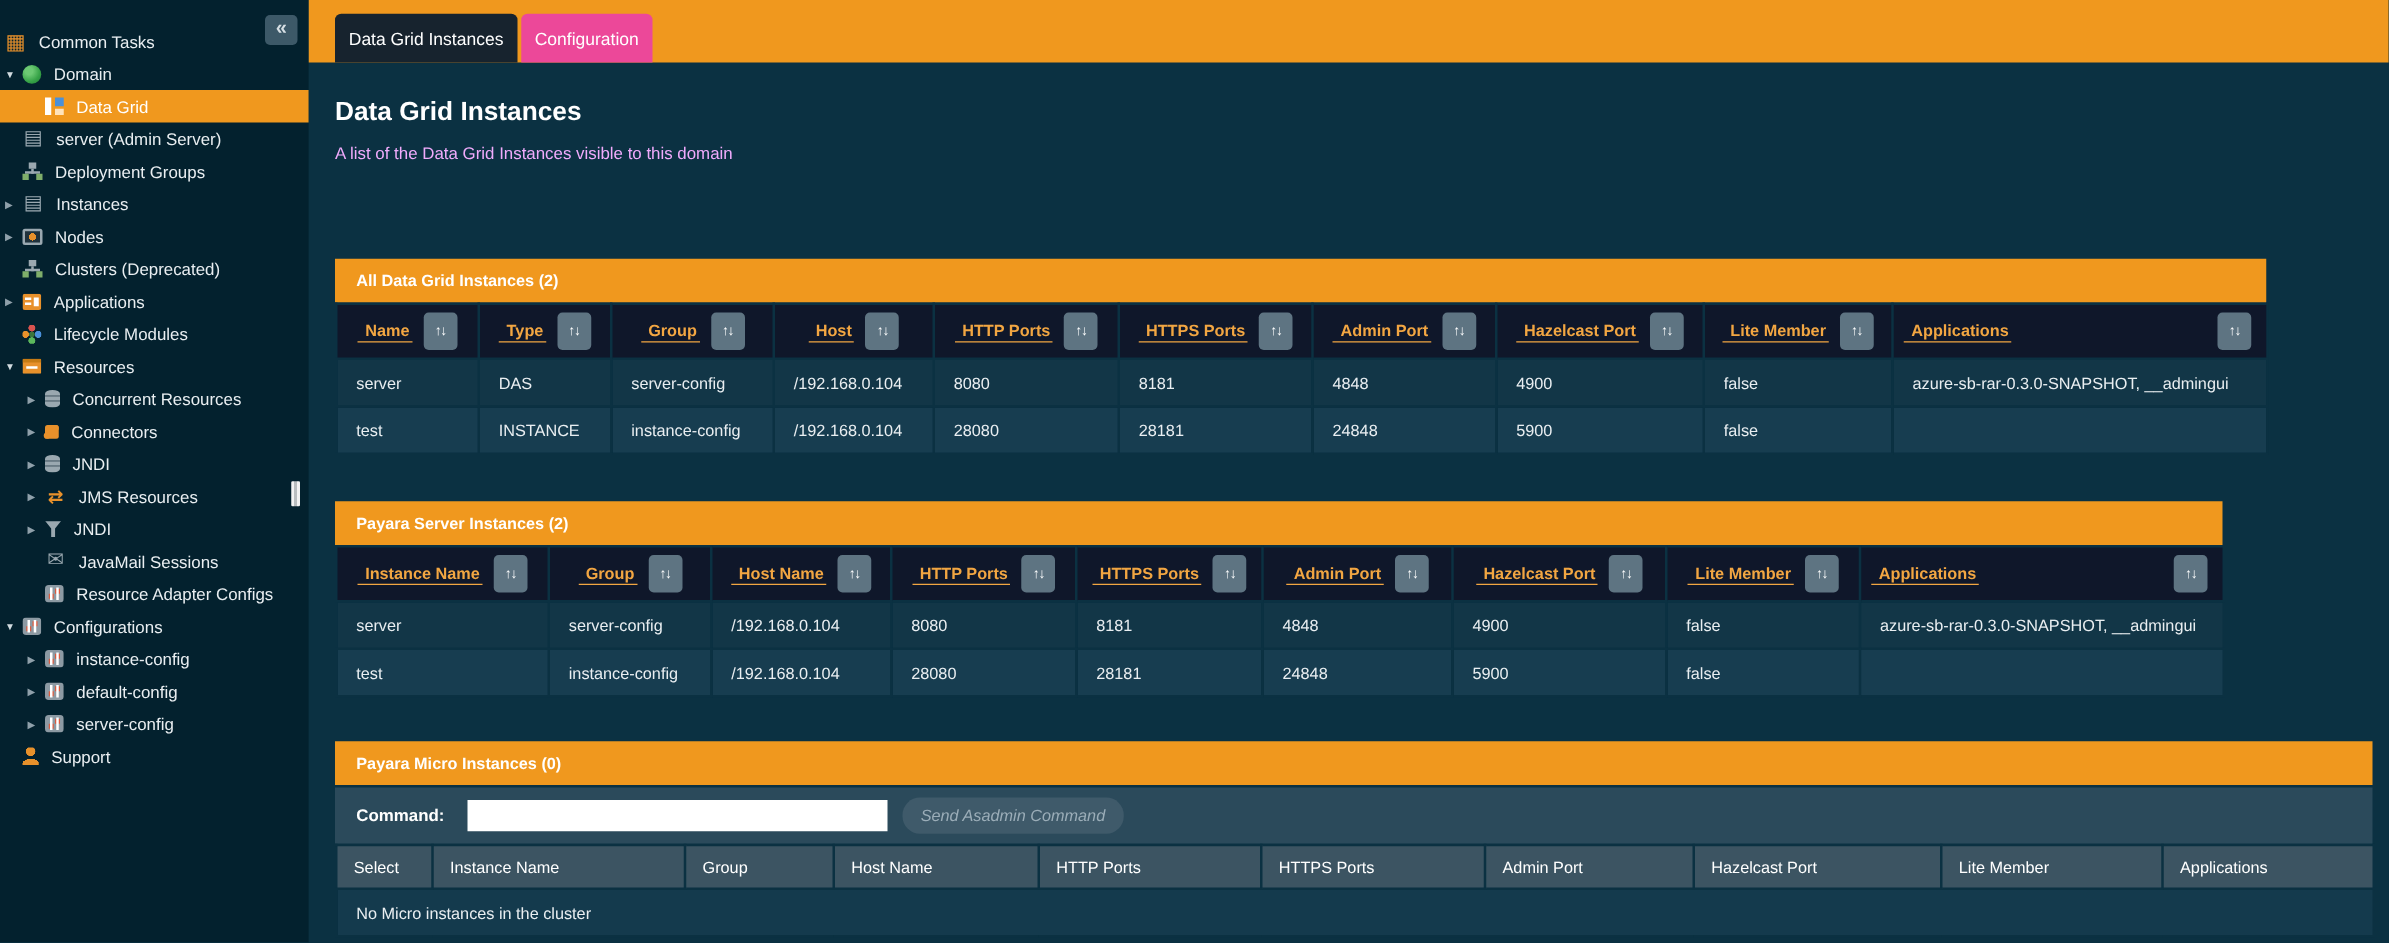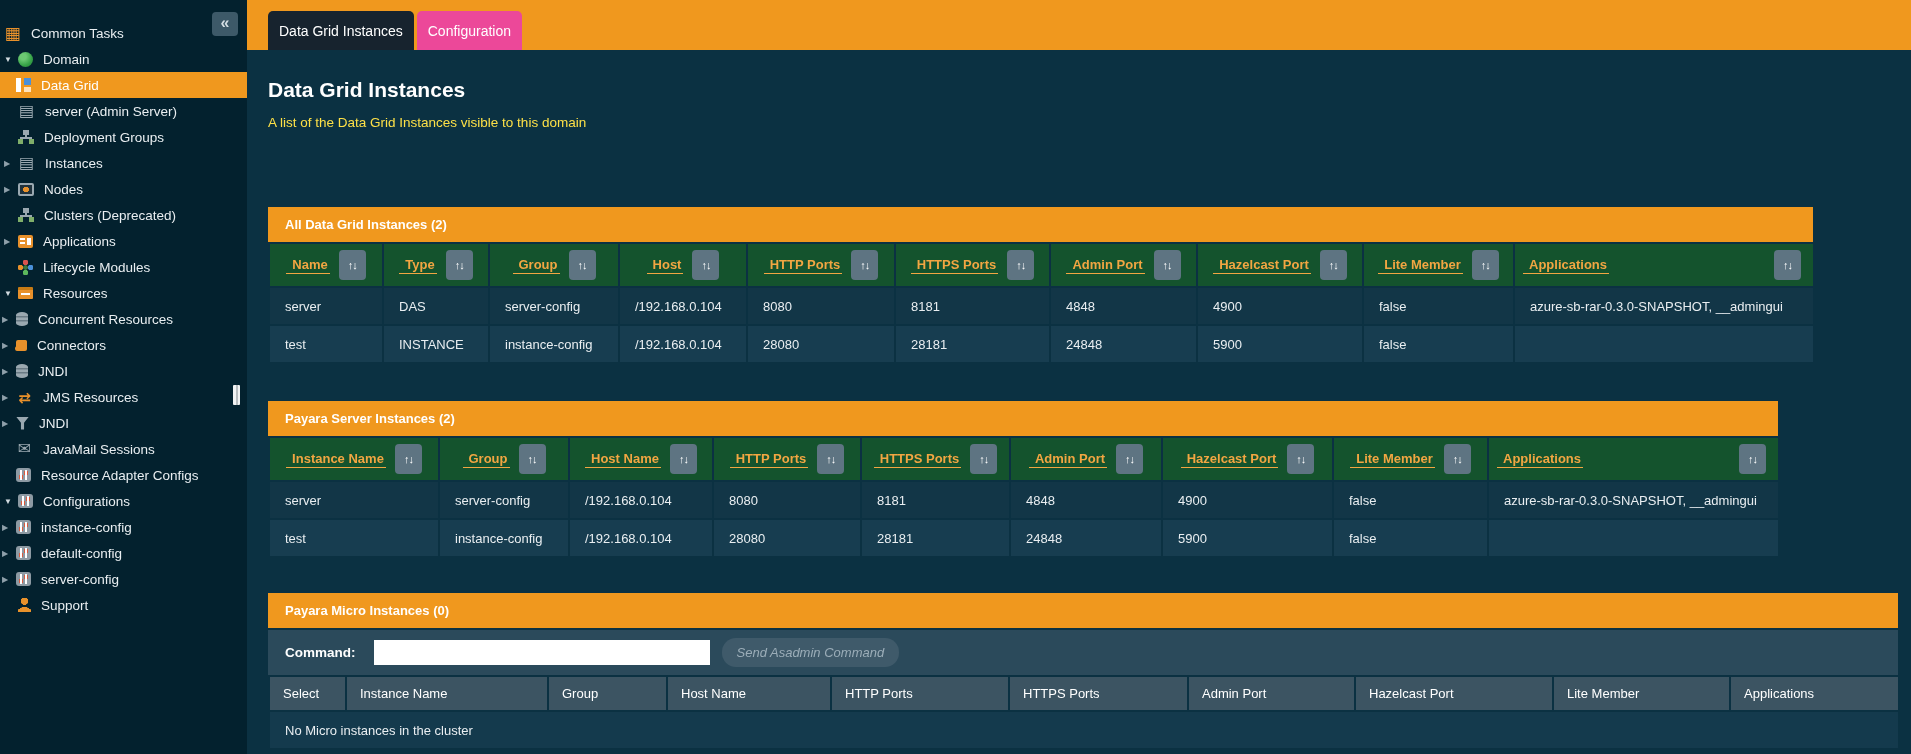--- a/index.html
+++ b/index.html
@@ -11,21 +11,21 @@
   }
   
   .sidebar{position:absolute;left:0;top:0;width:247px;height:754px;background:#03212e;}
   .collapse-btn{position:absolute;top:12px;left:212px;width:26px;height:24px;background:#3d5968;
     border:none;border-radius:4px;color:#d6dfe4;display:flex;align-items:center;justify-content:center;cursor:pointer;padding:0;}
   .collapse-btn::before{content:"«";font-size:16px;font-weight:bold;line-height:1;margin-top:-2px;}
   .side-list{padding-top:20px;}
   .side-item{height:26px;display:flex;align-items:center;color:#e9eef1;font-size:13.5px;cursor:pointer;white-space:nowrap;}
   .side-item.lvl0{padding-left:4px;}
   .side-item.lvl1{padding-left:2px;}
-  .side-item.lvl2{}
+  .side-item.lvl2{padding-left:20px;}
   .side-item.selected{background:#f0981e;color:#fff;font-weight:normal;}
   .side-item .arrow{width:16px;flex:none;font-size:8px;color:#8fa0aa;padding-left:2px;box-sizing:border-box;}
   .side-item .arrow.expanded{color:#d2dbe0;}
   .slabel{margin-left:10px;}
   
   .tico{width:17px;height:16px;flex:none;display:inline-flex;align-items:center;justify-content:center;position:relative;}
   .ic-tasks::before{content:"▦";color:#e8912b;font-size:17px;line-height:1;}
   .ic-globe{width:15px;height:15px;border-radius:50%;background:radial-gradient(circle at 35% 32%,#6cc973 0 3px,#37a348 60%,#1f7d33 100%);}
   .ic-grid{width:15px;height:14px;
     background-image:linear-gradient(#fff,#fff),linear-gradient(#4a90d9,#4a90d9),linear-gradient(#ffe3bb,#ffe3bb);
@@ -73,30 +73,30 @@
     background:linear-gradient(90deg,#f2f2f2 0 2.5px,#b9bdbf 2.5px 4.5px,#f2f2f2 4.5px 7px);cursor:pointer;}
   
   .main{position:absolute;left:247px;top:0;width:1664px;height:754px;background:#0b3142;}
   .topband{height:50px;background:#f0981e;display:flex;align-items:flex-end;padding-left:21px;box-sizing:border-box;}
   .tab{height:39px;display:flex;align-items:center;padding:0 11px;font-size:14px;color:#fff;
     border-radius:5px 5px 0 0;margin-right:3px;cursor:pointer;}
   .tab.active{background:#17232e;}
   .tab.inactive{background:#ec4899;}
   .content{padding-left:21px;}
   .page-title{margin-top:28px;font-size:21px;font-weight:bold;color:#fff;line-height:24px;}
-  .page-subtitle{margin-top:13px;font-size:13.5px;color:#fde047;line-height:15px;}
+  .page-subtitle{margin-top:13px;font-size:13.5px;color:#f0abfc;line-height:15px;}
   .section{margin-top:35px;}
   #sec1{margin-top:77px;width:1545px;}
   #sec2{margin-top:37px;width:1510px;}
   #sec3{margin-top:35px;width:1630px;}
   .section-header{height:35px;background:#f0981e;color:#fff;font-size:13px;font-weight:bold;
     display:flex;align-items:center;padding-left:17px;box-sizing:border-box;}
   table.grid{width:100%;border-collapse:collapse;table-layout:fixed;}
   table.grid th,table.grid td{border:2px solid #0b3142;}
-  table.grid th{background:#14532d;height:42px;padding:0;}
+  table.grid th{background:#0f172a;height:42px;padding:0;}
   .hwrap{display:flex;align-items:center;justify-content:center;gap:9px;}
   .hwrap.spread{justify-content:space-between;padding:0 12px 0 8px;}
   .hlabel{color:#f2a642;font-weight:bold;font-size:13px;border-bottom:1px solid #f2a642;
     padding:0 2px 1px 6px;cursor:pointer;white-space:nowrap;}
   .sort-btn{width:27px;height:30px;background:#5e7482;border:none;border-radius:4px;color:#fff;
     display:inline-flex;align-items:center;justify-content:center;flex:none;cursor:pointer;padding:0;}
   .sort-btn::before{content:"↑↓";font-size:11px;letter-spacing:-1px;line-height:1;}
   table.grid td{color:#e9eef1;font-size:13px;height:36px;padding:0 10px 0 15px;white-space:nowrap;overflow:hidden;}
   tr.r-odd td{background:#123647;}
   tr.r-even td{background:#173d50;}

